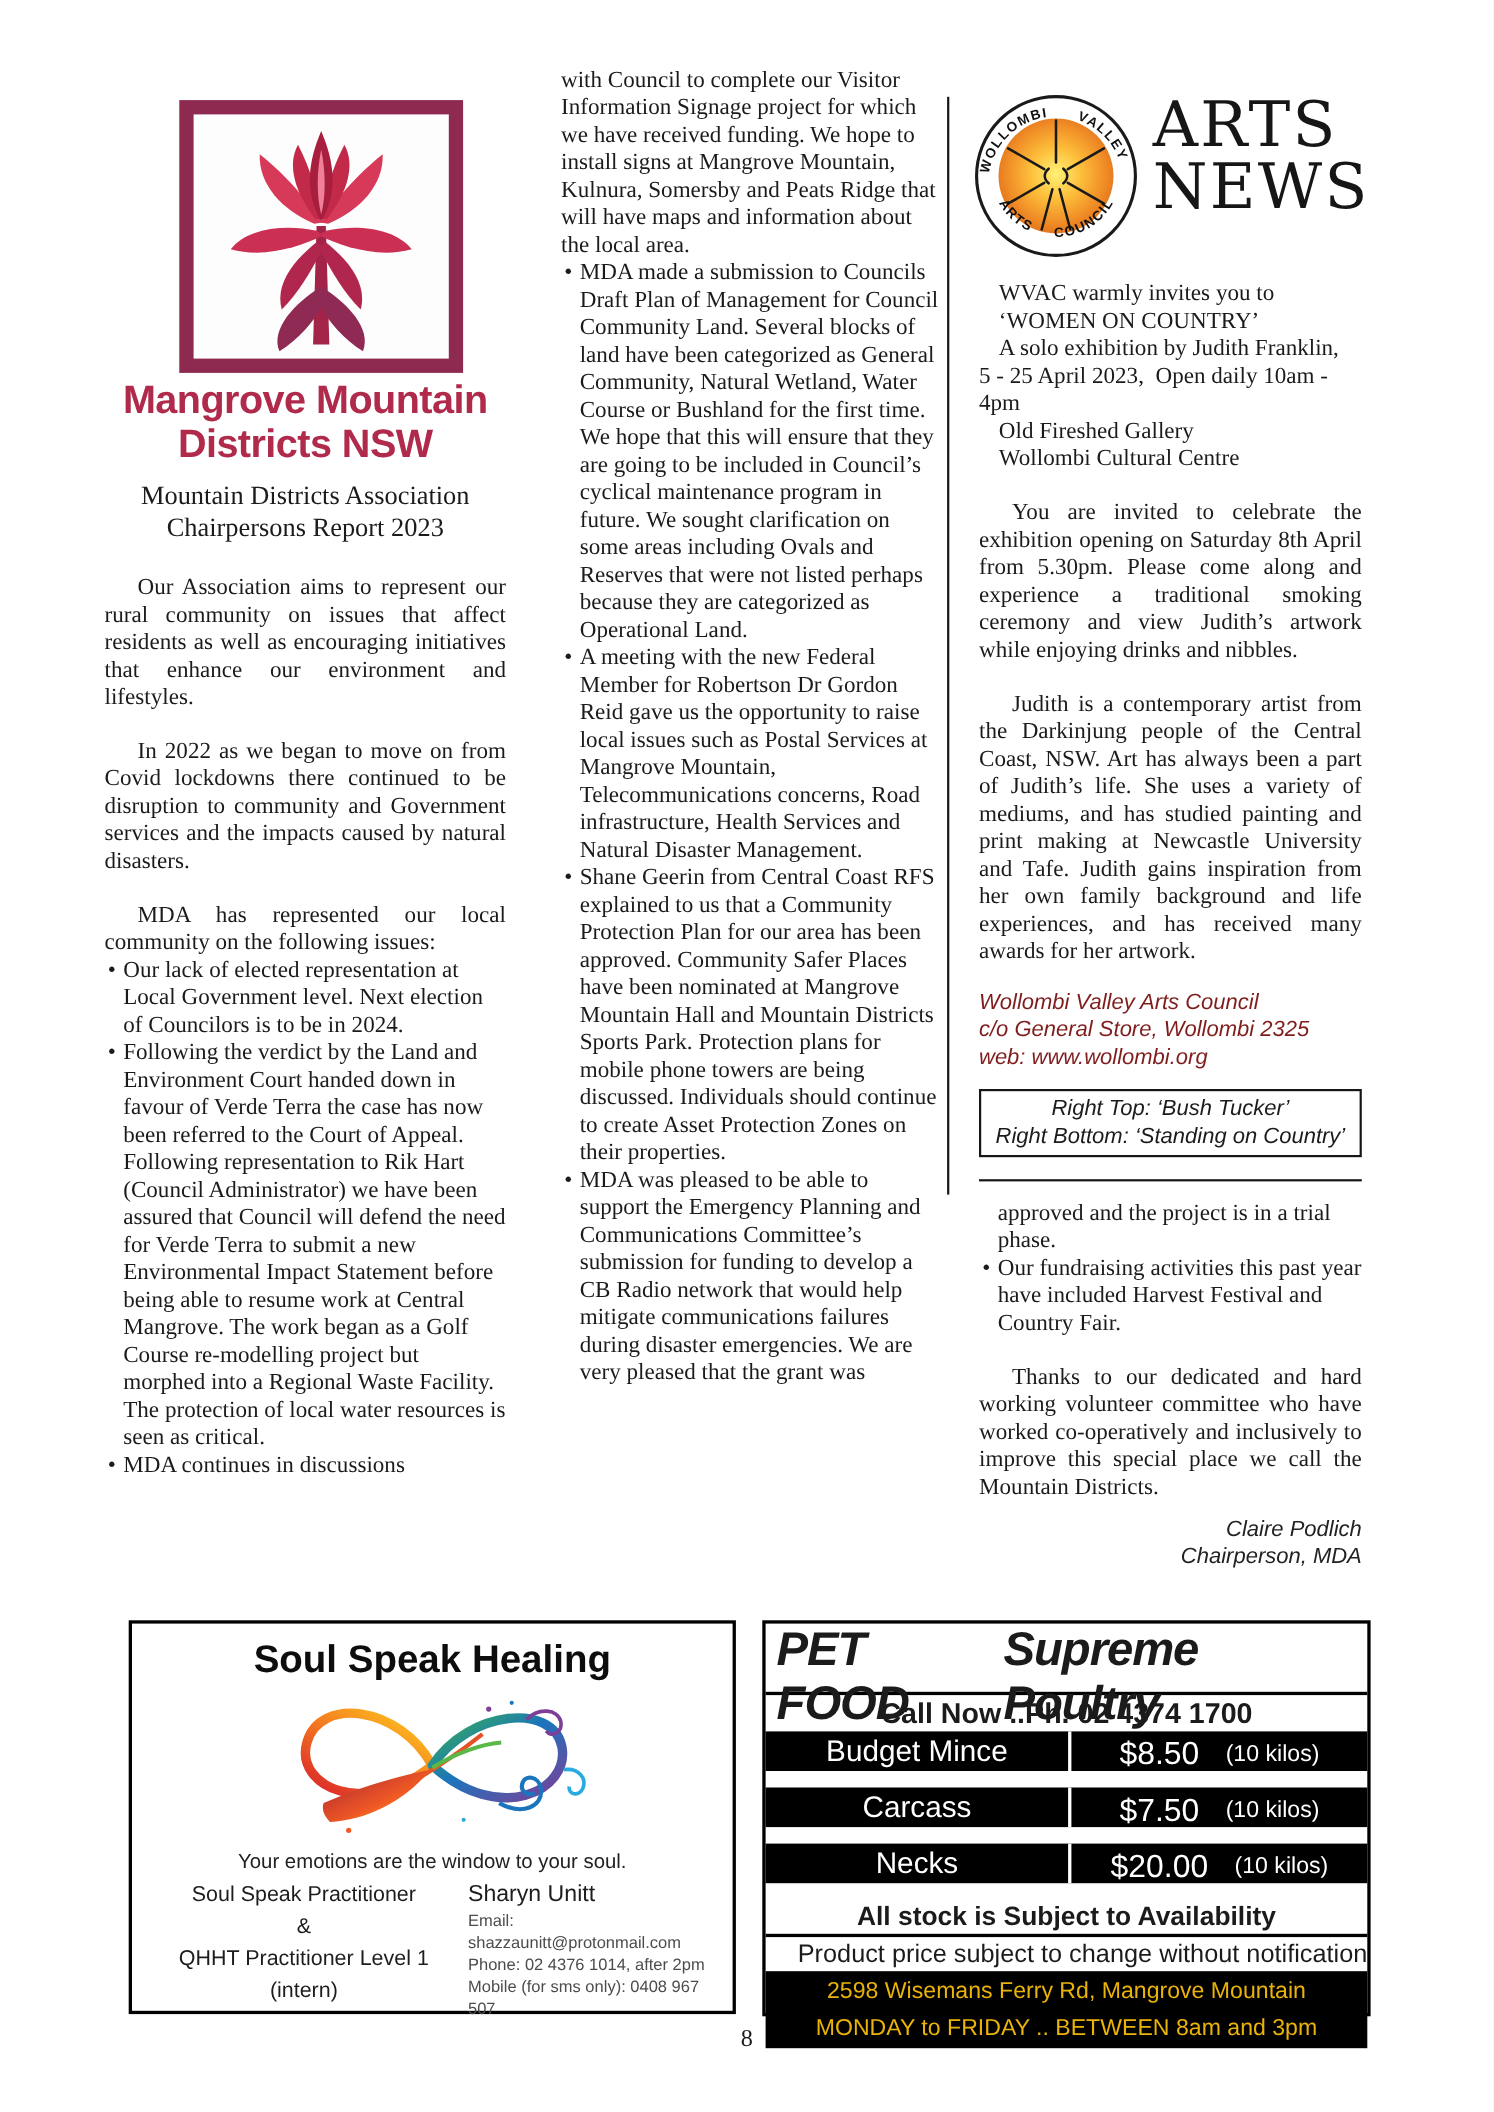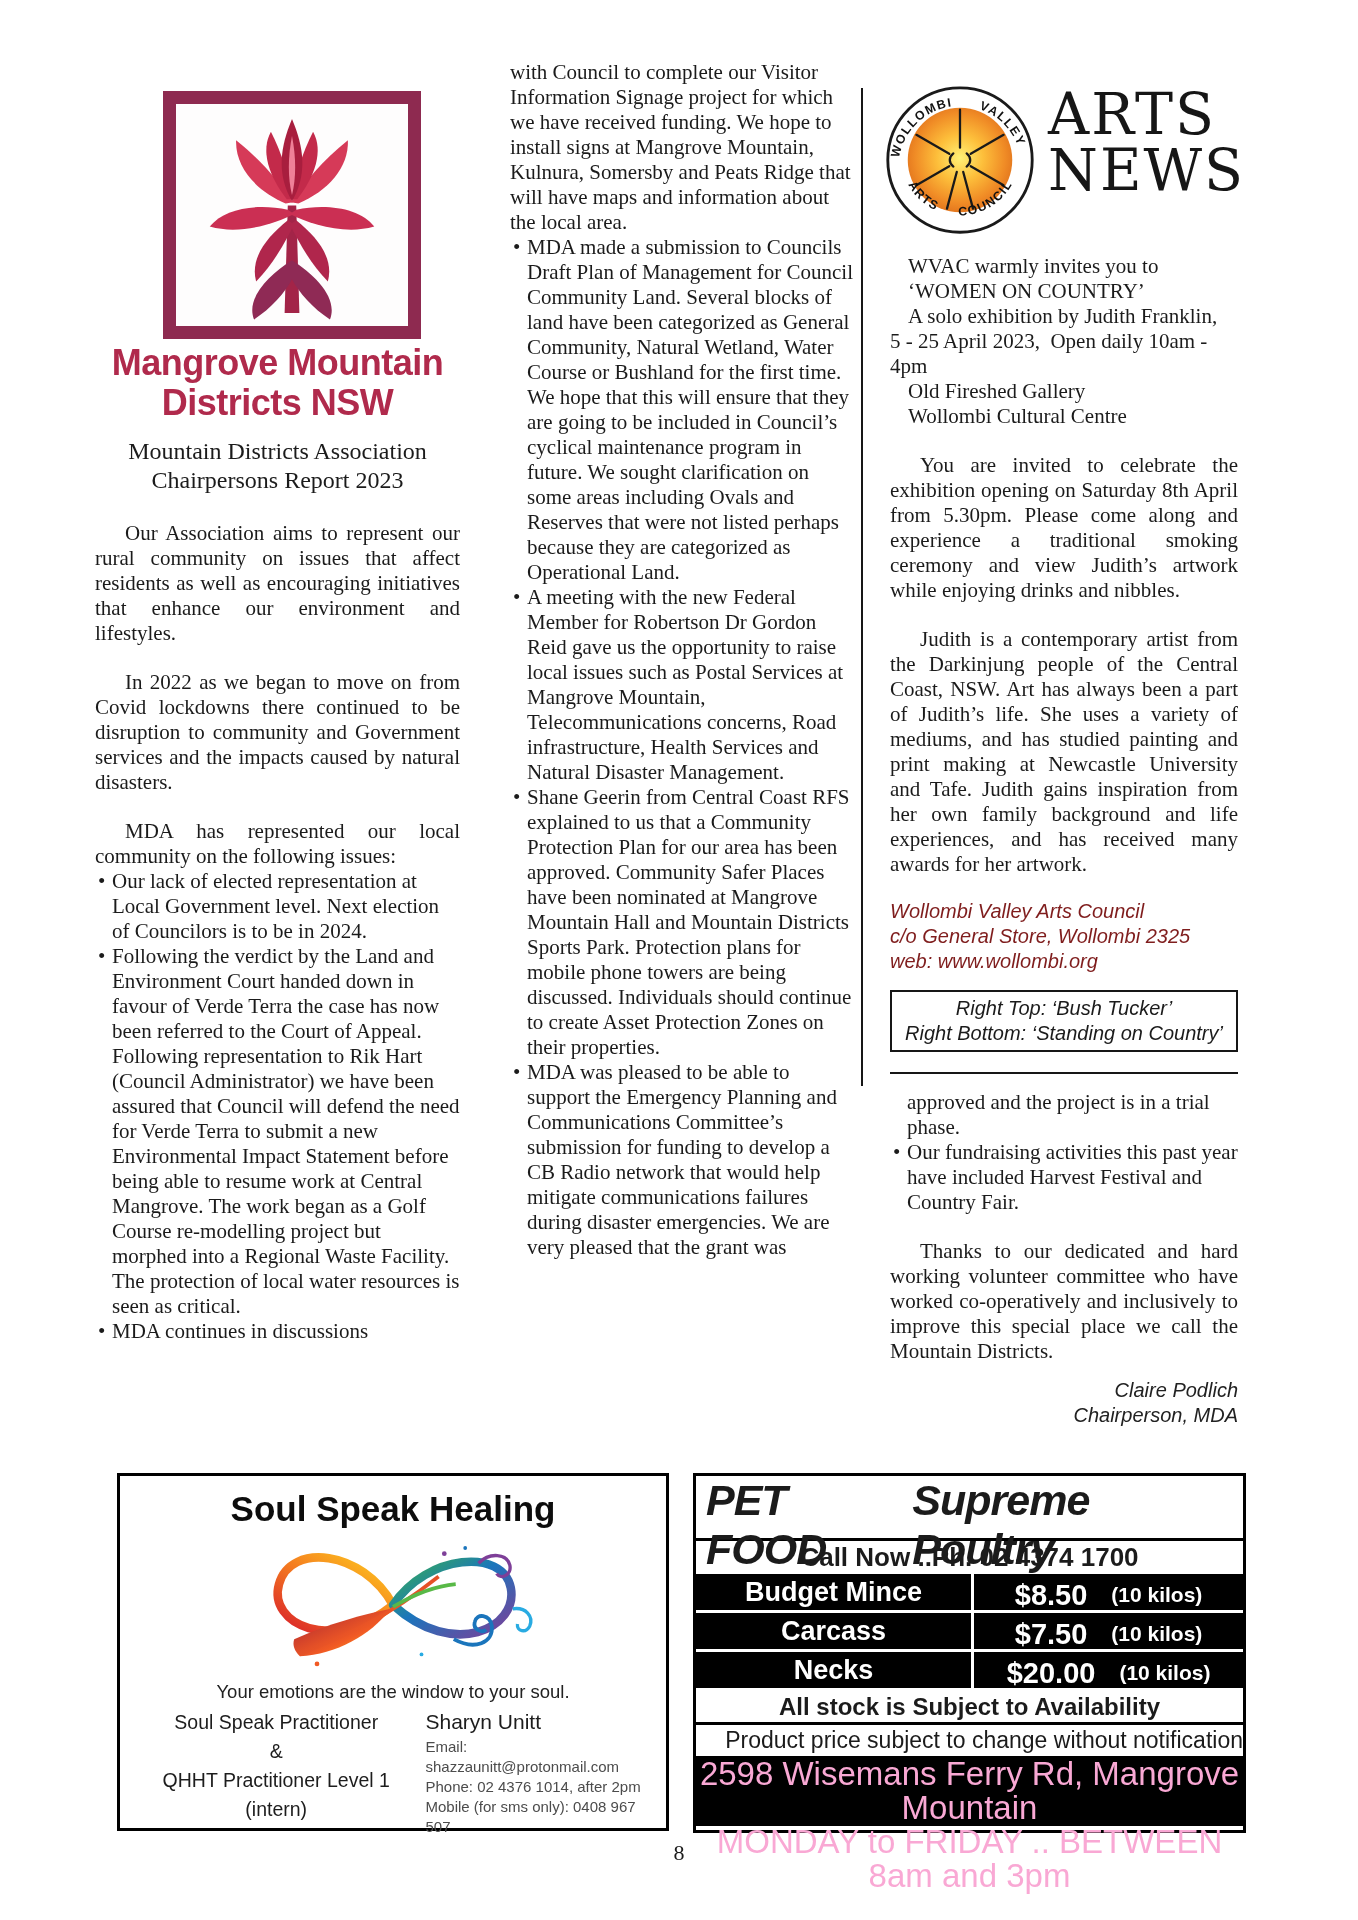--- a/index.html
+++ b/index.html
@@ -52,28 +52,28 @@
   .ss-right{width:44%;}
   .ss-name{font-size:21px;color:#1d1d1d;margin-top:2px;}
   .ss-contact{font-size:15px;line-height:20px;color:#4c4c4c;margin-top:3px;}
 
   
   #petfood{position:absolute;left:693px;top:1473px;width:547px;height:354px;border:3px solid #000;
        background:#fff;font-family:"Liberation Sans",sans-serif;box-sizing:content-box;}
   .pf-title{height:62px;border-bottom:3px solid #000;display:flex;justify-content:space-between;
        padding:0 10px;font-style:italic;font-weight:bold;font-size:43px;letter-spacing:-1px;}
   .pf-call{height:33px;line-height:33px;font-weight:bold;font-size:26px;text-align:center;}
-  .pf-row{display:flex;height:36px;margin-bottom:3px;background:#000;color:#fff;font-weight:bold;}
+  .pf-row{display:flex;height:36px;margin-bottom:15px;background:#000;color:#fff;font-weight:normal;}
   .pf-item{width:50.3%;border-right:3px solid #fff;display:flex;align-items:center;justify-content:center;font-size:27px;}
   .pf-price{flex:1;display:flex;align-items:center;justify-content:center;gap:24px;padding-top:6px;}
   .pf-price .big{font-size:29px;}
   .pf-price .small{font-size:21px;}
   .pf-note1{height:31px;line-height:31px;text-align:center;font-weight:bold;font-size:24px;border-bottom:3px solid #000;}
   .pf-note2{height:31px;line-height:31px;text-align:right;font-size:23px;}
-  .pf-footer{background:#000;color:#f9a8d4;text-align:center;font-size:33px;line-height:34px;height:69px;padding-top:1px;}
+  .pf-footer{background:#000;color:#eab308;text-align:center;font-size:21px;line-height:34px;height:69px;padding-top:1px;}
 
   #pagenum{position:absolute;left:0;right:0;top:1840px;text-align:center;font-size:22px;}
 </style>
 </head>
 <body>
 
 <div id="page">
 
   <div class="col" id="col1">
     <div class="logo-frame">

